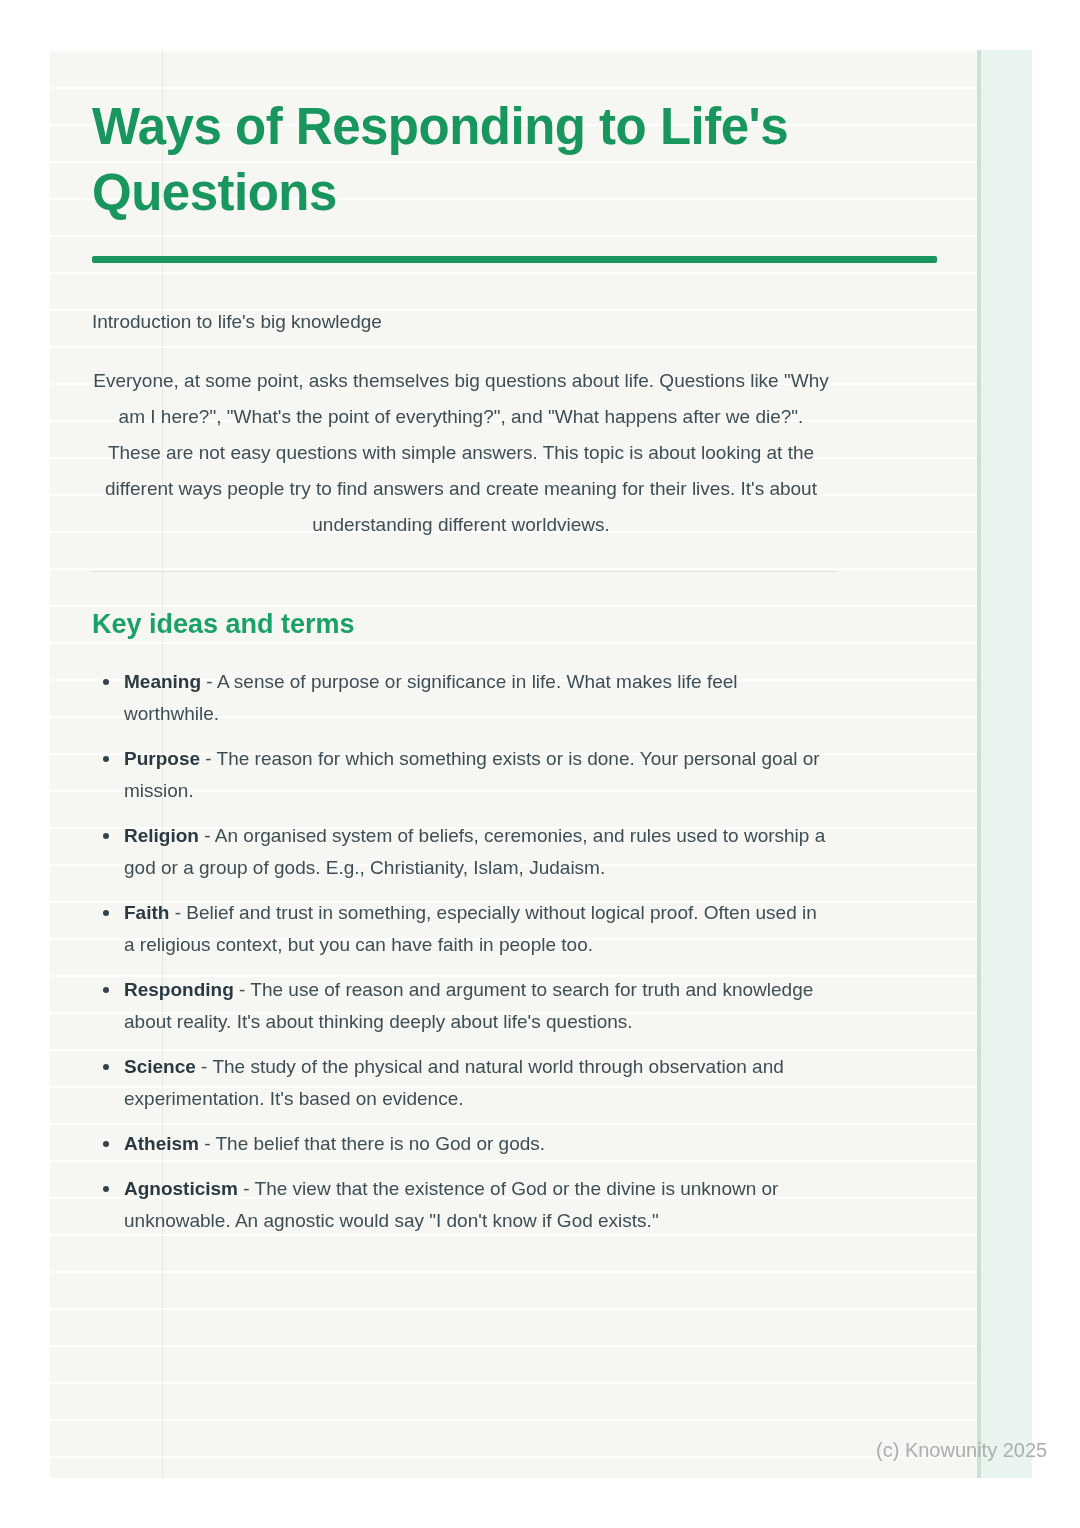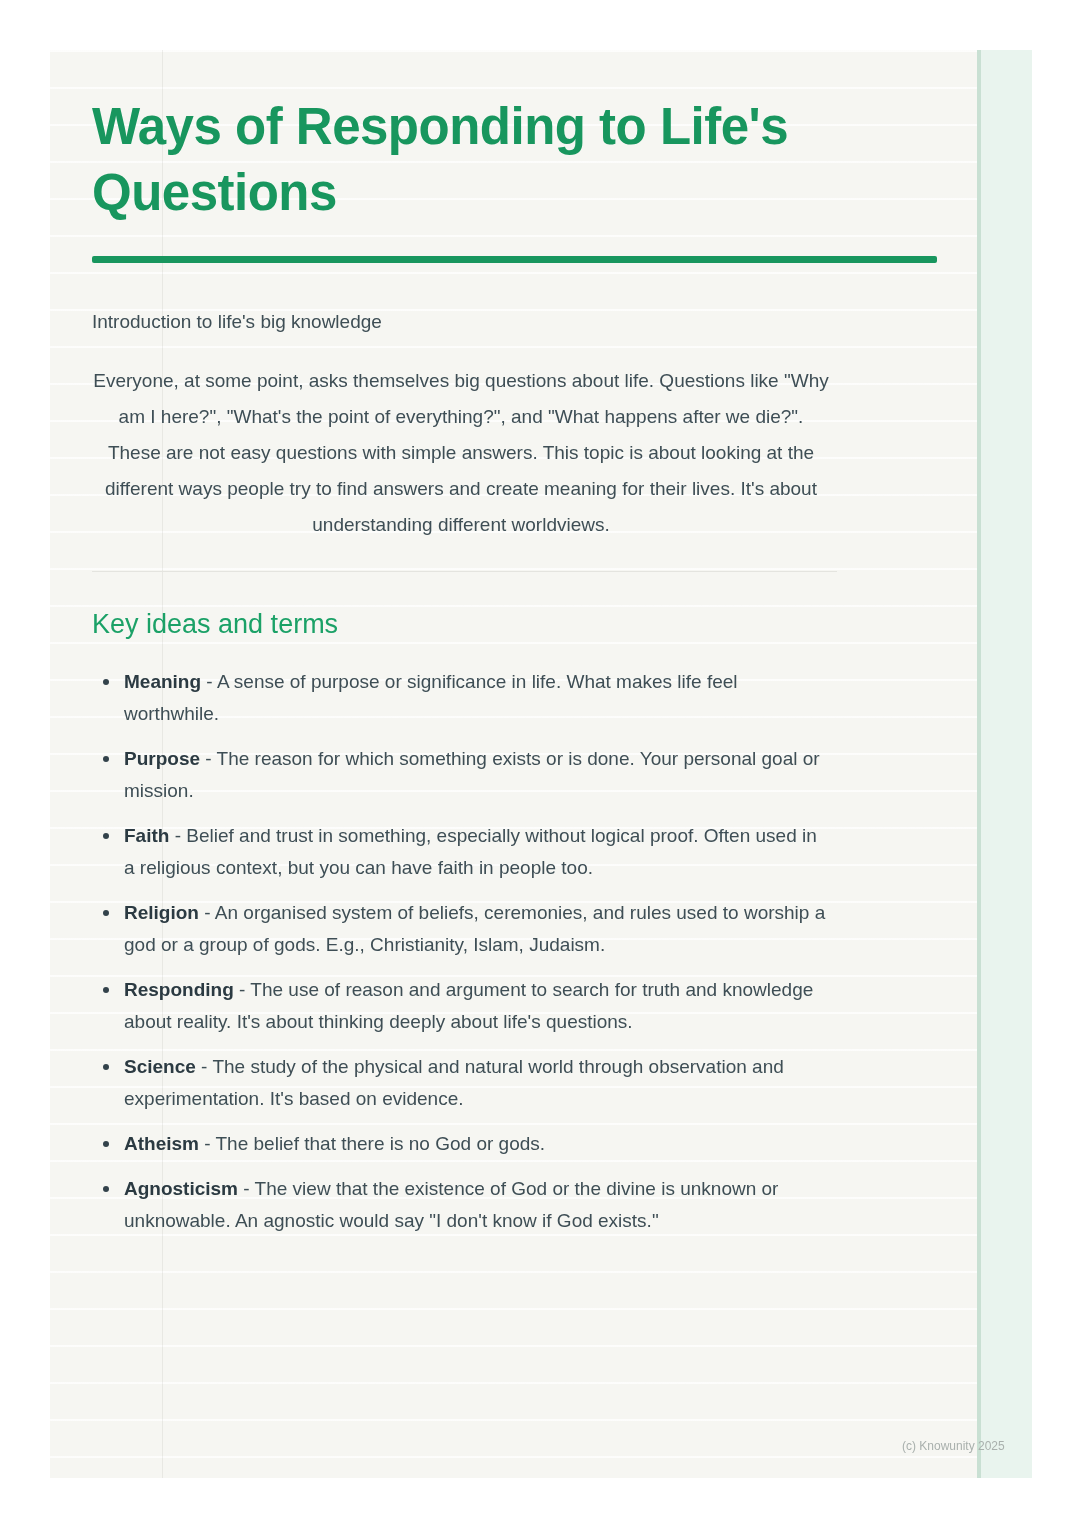--- a/index.html
+++ b/index.html
@@ -62,21 +62,21 @@
   }
   hr.divider {
     margin: 28px 0 0 0;
     border: none;
     border-top: 1px solid #e4e4df;
     width: 745px;
   }
   h2.section-heading {
     margin: 34px 0 0 0;
     font-size: 27px; line-height: 36px;
-    font-weight: normal;
+    font-weight: bold;
     color: #1ba167;
   }
   ul.terms {
     margin: 24px 0 0 0; padding: 0;
     list-style: none;
   }
   ul.terms li {
     position: relative;
     padding-left: 32px;
     margin: 12px 0 13px 0;
@@ -86,22 +86,22 @@
   }
   ul.terms li::before {
     content: "";
     position: absolute; left: 11px; top: 13px;
     width: 6px; height: 6px;
     border-radius: 50%;
     background: #33424b;
   }
   .term { font-weight: bold; color: #2b3a42; }
   .watermark {
-    position: absolute; left: 902px; top: 1439px;
-    font-size: 12px;
+    position: absolute; left: 876px; top: 1439px;
+    font-size: 20px;
     color: #a9b0ad;
     z-index: 3;
     white-space: nowrap;
   }
 </style>
 </head>
 <body>
 
 <div class="sheet">
   <div class="margin-line"></div>
@@ -111,23 +111,23 @@
     <p class="intro-label">Introduction to life's big knowledge</p>
     <p class="para">Everyone, at some point, asks themselves big questions about life. Questions like "Why am I here?", "What's the point of everything?", and "What happens after we die?". These are not easy questions with simple answers. This topic is about looking at the different ways people try to find answers and create meaning for their lives. It's about understanding different worldviews.</p>
     <hr class="divider">
     <h2 class="section-heading">Key ideas and terms</h2>
     <ul class="terms">
   <li><span class="term">Meaning</span><span class="sep"> - </span><span class="def">A sense of purpose or significance in life. What makes life feel worthwhile.</span></li>
 
   <li><span class="term">Purpose</span><span class="sep"> - </span><span class="def">The reason for which something exists or is done. Your personal goal or mission.</span></li>
 
 
+  <li><span class="term">Religion</span><span class="sep"> - </span><span class="def">An organised system of beliefs, ceremonies, and rules used to worship a god or a group of gods. E.g., Christianity, Islam, Judaism.</span></li>
+
   <li><span class="term">Faith</span><span class="sep"> - </span><span class="def">Belief and trust in something, especially without logical proof. Often used in a religious context, but you can have faith in people too.</span></li>
-
-  <li><span class="term">Religion</span><span class="sep"> - </span><span class="def">An organised system of beliefs, ceremonies, and rules used to worship a god or a group of gods. E.g., Christianity, Islam, Judaism.</span></li>
 
   <li><span class="term">Responding</span><span class="sep"> - </span><span class="def">The use of reason and argument to search for truth and knowledge about reality. It's about thinking deeply about life's questions.</span></li>
 
   <li><span class="term">Science</span><span class="sep"> - </span><span class="def">The study of the physical and natural world through observation and experimentation. It's based on evidence.</span></li>
 
 
   <li><span class="term">Atheism</span><span class="sep"> - </span><span class="def">The belief that there is no God or gods.</span></li>
 
   <li><span class="term">Agnosticism</span><span class="sep"> - </span><span class="def">The view that the existence of God or the divine is unknown or unknowable. An agnostic would say "I don't know if God exists."</span></li>
 </ul>

